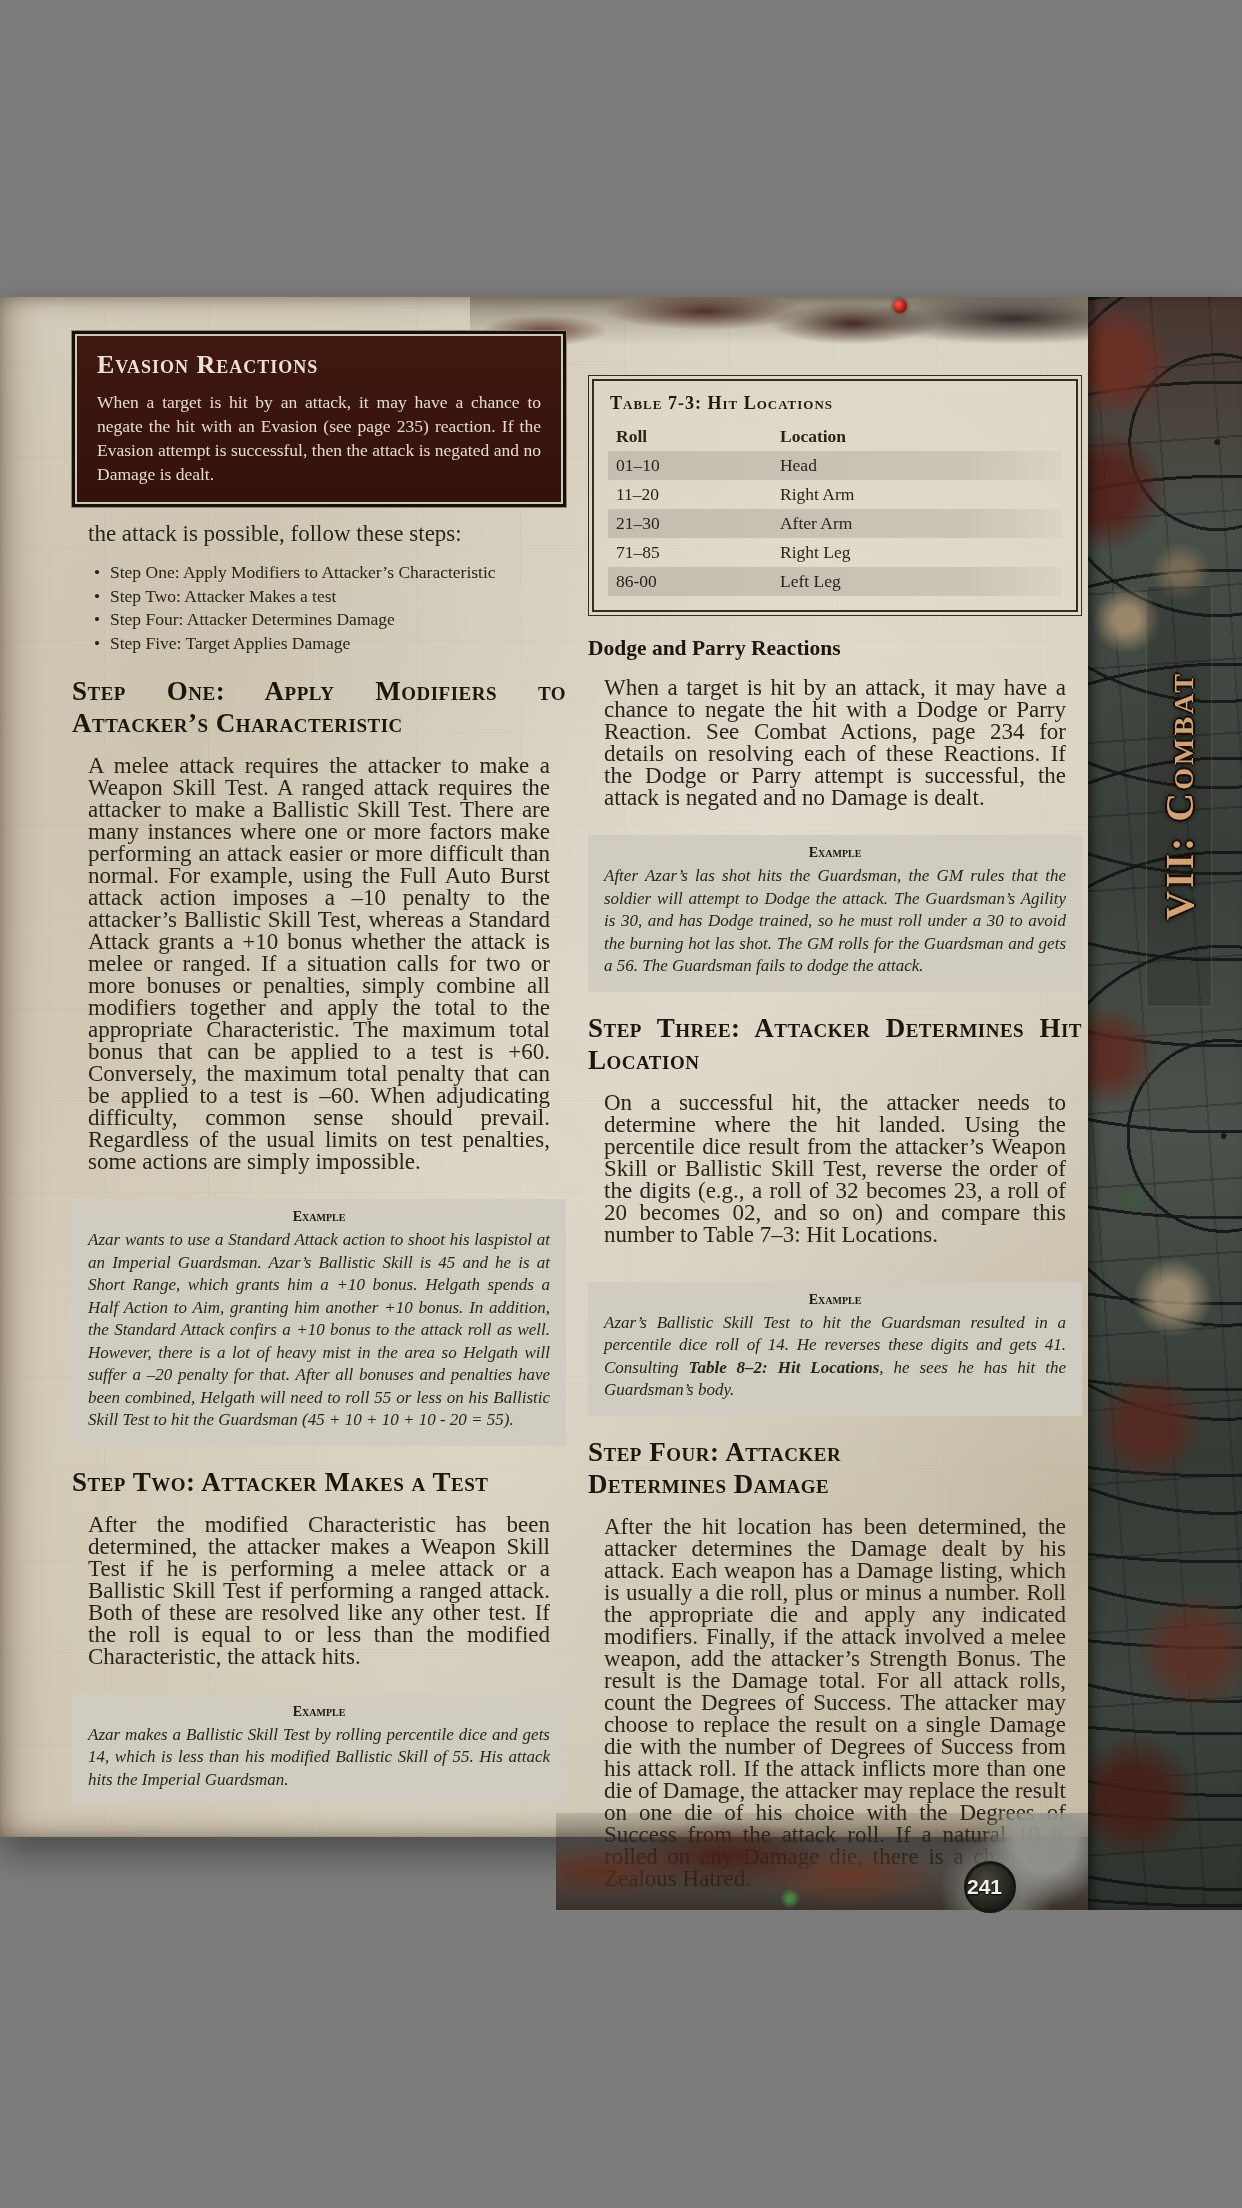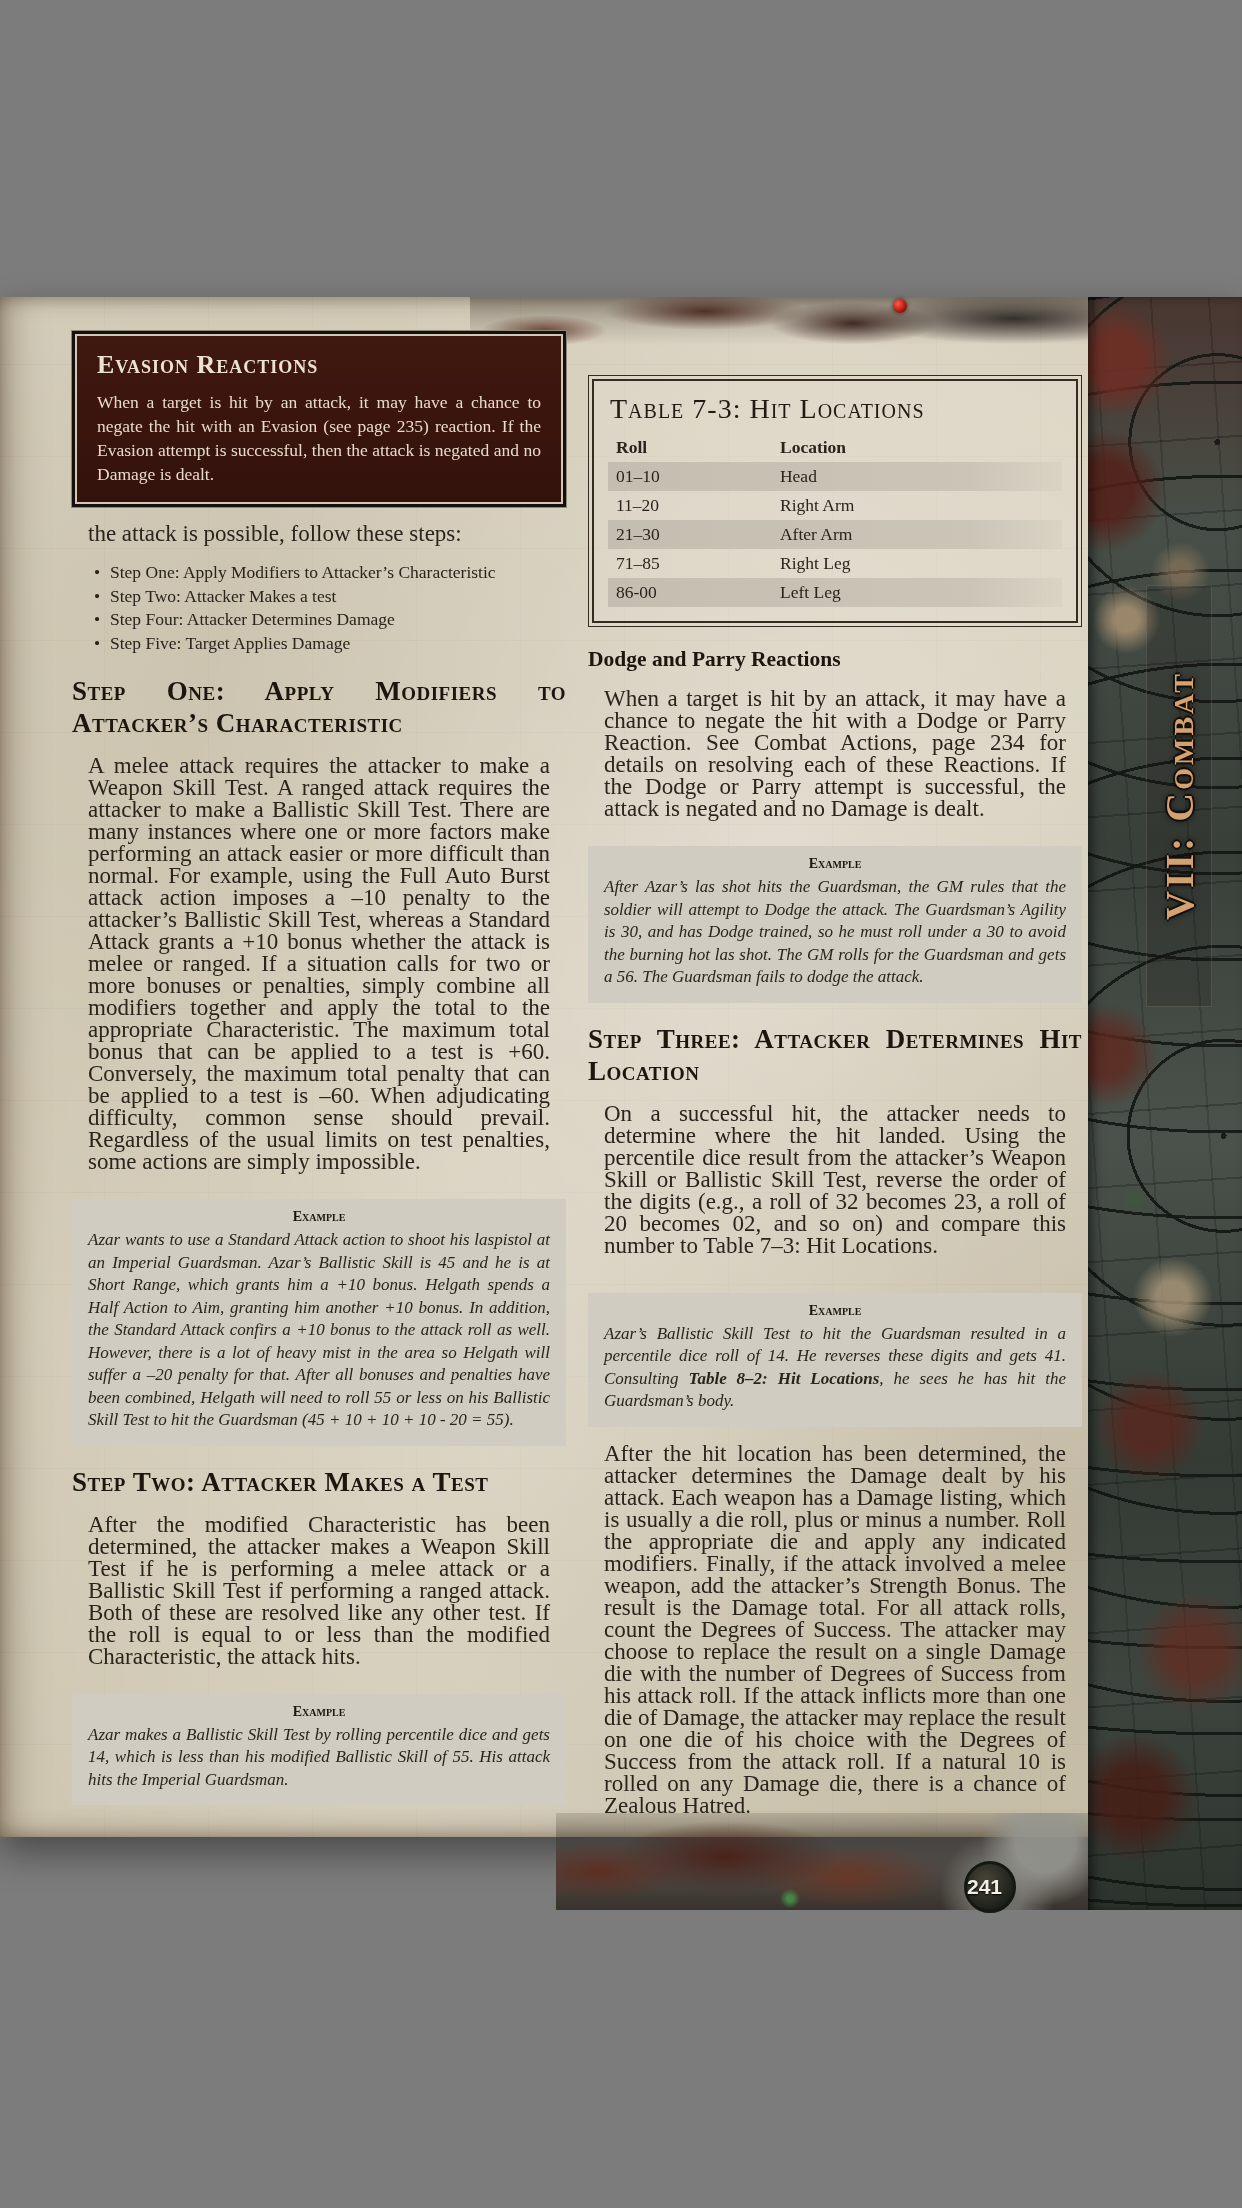--- a/index.html
+++ b/index.html
@@ -168,22 +168,22 @@
     border:1px solid #352b20;
     padding:3px;
     background:rgba(235,229,214,0.25);
   }
   .table-inner{
     border:2px solid #352b20;
     padding:10px 14px 14px 14px;
   }
   .table-inner h3{
     margin:2px 0 8px 2px;
-    font-variant:small-caps;font-weight:400;
-    font-size:28px;letter-spacing:1px;color:#211a12;
+    font-variant:small-caps;font-weight:700;
+    font-size:18px;letter-spacing:1px;color:#211a12;
   }
   .t-row{display:flex;font-size:17.5px;line-height:29px;height:29px;color:#2a241c;}
   .t-row .c1{width:37%;padding-left:8px;box-sizing:border-box;}
   .t-row .c2{width:63%;padding-left:4px;box-sizing:border-box;}
   .t-head{font-weight:700;}
   .t-body .t-row:nth-child(odd){
     background:linear-gradient(to right,#c3beb0 0%,#cac5b7 80%,rgba(202,197,183,0.25) 100%);
   }
 </style>
 </head>
@@ -271,20 +271,22 @@
     </div>
 
     <h2 class="step">Step Three: Attacker Determines Hit Location</h2>
     <p class="body">On a successful hit, the attacker needs to determine where the hit landed. Using the percentile dice result from the attacker’s Weapon Skill or Ballistic Skill Test, reverse the order of the digits (e.g., a roll of 32 becomes 23, a roll of 20 becomes 02, and so on) and compare this number to Table 7–3: Hit Locations.</p>
 
     <div class="example" style="margin-top:36px;">
       <h4>Example</h4>
       <p><span>Azar’s Ballistic Skill Test to hit the Guardsman resulted in a percentile dice roll of 14. He reverses these digits and gets 41. Consulting </span><span class="b">Table 8–2: Hit Locations</span><span>, he sees he has hit the Guardsman’s body.</span></p>
     </div>
 
+    <h2 class="step preline">Step Four: Attacker
+Determines Damage</h2>
     <p class="body">After the hit location has been determined, the attacker determines the Damage dealt by his attack. Each weapon has a Damage listing, which is usually a die roll, plus or minus a number. Roll the appropriate die and apply any indicated modifiers. Finally, if the attack involved a melee weapon, add the attacker’s Strength Bonus. The result is the Damage total. For all attack rolls, count the Degrees of Success. The attacker may choose to replace the result on a single Damage die with the number of Degrees of Success from his attack roll. If the attack inflicts more than one die of Damage, the attacker may replace the result on one die of his choice with the Degrees of Success from the attack roll. If a natural 10 is rolled on any Damage die, there is a chance of Zealous Hatred.</p>
 
   </div>
 
   <div class="art-band">
     <div class="chapter-tab">VII: Combat</div>
   </div>
 
   <div class="bottom-art"></div>
 

